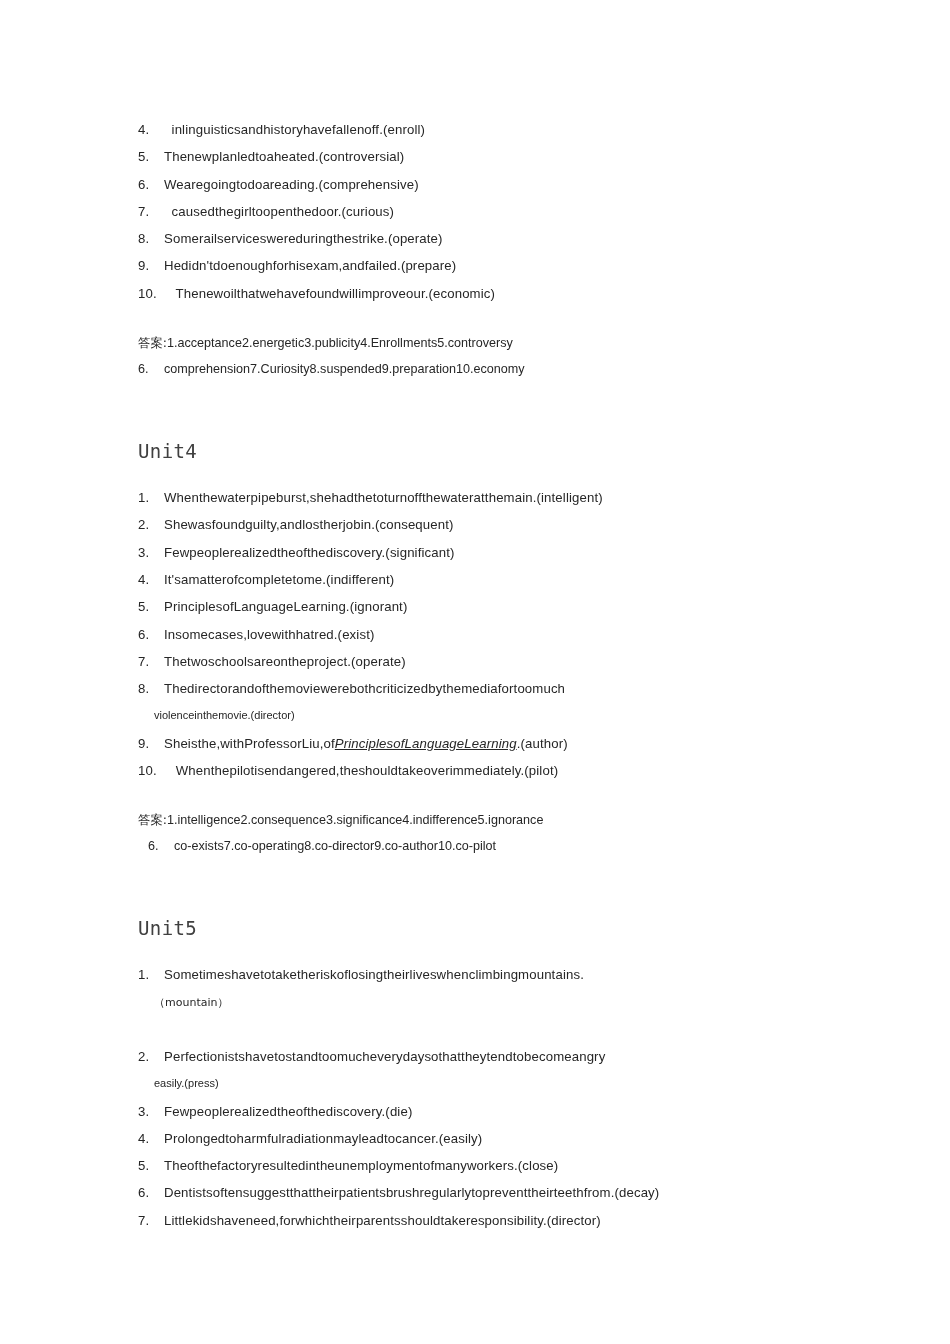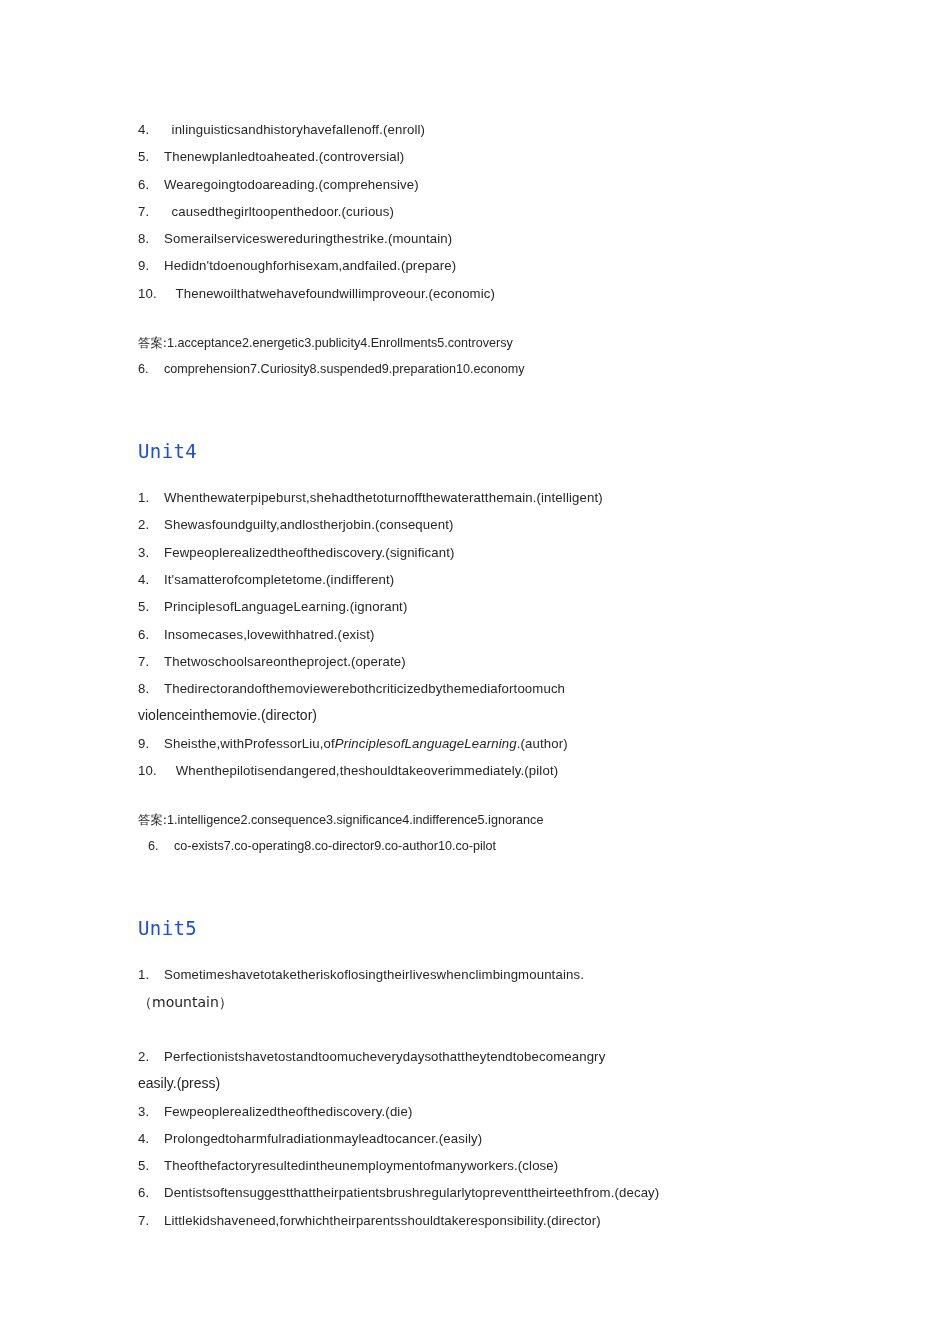--- a/index.html
+++ b/index.html
@@ -44,28 +44,29 @@
     min-width: 26px;
   }
   .qline .num.wide {
     min-width: 34px;
   }
   .qline .body {
     display: inline;
   }
   .qline .body i {
     font-style: italic;
+    text-decoration: underline;
   }
   .cont {
     display: block;
-    font-size: 14px;
+    font-size: 11px;
     line-height: 27.3px;
     color: #262626;
     white-space: pre;
-    margin-left: 0px;
+    margin-left: 16px;
   }
 
   
   .ansblock {
     margin-top: 23px;
   }
   .ansline {
     display: block;
     font-size: 12.6px;
     line-height: 26px;
@@ -84,21 +85,21 @@
     display: inline-block;
     min-width: 26px;
   }
 
   
   .unit-heading {
     display: block;
     font-family: "DejaVu Sans Mono", "Liberation Mono", monospace;
     font-size: 19px;
     line-height: 26px;
-    color: #1d4ed8;
+    color: #404040;
     letter-spacing: 0.02em;
     font-weight: 400;
   }
   .sp-before-heading { height: 56px; }
   .sp-after-heading  { height: 20px; }
   .sp-blank          { height: 27px; }
 
   .paren-cjk {
     font-family: "DejaVu Sans", sans-serif;
   }
@@ -107,21 +108,21 @@
 <body>
 
 <div class="page">
   <div class="content">
 
     <div>
       <span class="qline"><span class="num">4.</span><span class="body">  inlinguisticsandhistoryhavefallenoff.(enroll)</span></span>
       <span class="qline"><span class="num">5.</span><span class="body">Thenewplanledtoaheated.(controversial)</span></span>
       <span class="qline"><span class="num">6.</span><span class="body">Wearegoingtodoareading.(comprehensive)</span></span>
       <span class="qline"><span class="num">7.</span><span class="body">  causedthegirltoopenthedoor.(curious)</span></span>
-      <span class="qline"><span class="num">8.</span><span class="body">Somerailserviceswereduringthestrike.(mountain)</span></span>
+      <span class="qline"><span class="num">8.</span><span class="body">Somerailserviceswereduringthestrike.(operate)</span></span>
       <span class="qline"><span class="num">9.</span><span class="body">Hedidn'tdoenoughforhisexam,andfailed.(prepare)</span></span>
       <span class="qline"><span class="num wide">10.</span><span class="body"> Thenewoilthatwehavefoundwillimproveour.(economic)</span></span>
     </div>
 
     <div class="ansblock">
       <span class="ansline"><span class="cn">答案:</span><span>1.acceptance2.energetic3.publicity4.Enrollments5.controversy</span></span>
       <span class="ansline"><span class="num">6.</span><span>comprehension7.Curiosity8.suspended9.preparation10.economy</span></span>
     </div>
 
     <div class="sp-before-heading"></div>

